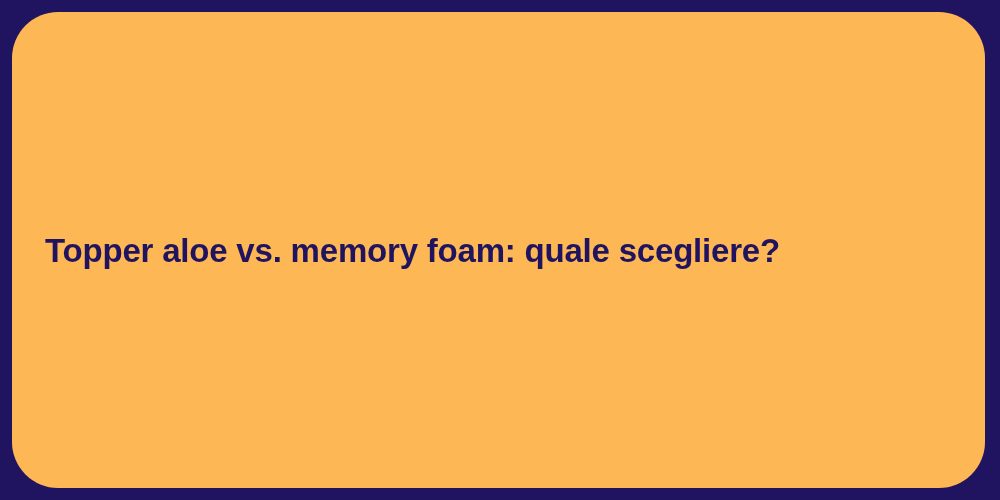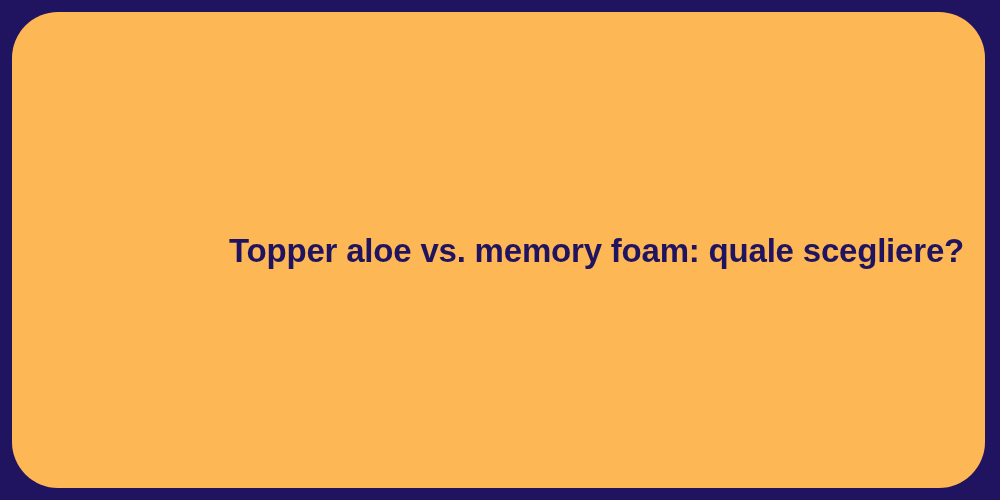--- a/index.html
+++ b/index.html
@@ -28,29 +28,29 @@
     width: 973px;
     height: 476px;
     background: #fdb754;
     border-radius: 46px;
     box-sizing: border-box;
     display: flex;
     align-items: center;
     justify-content: center;
   }
   .headline {
-    margin: 4px;
+    margin: 16px;
     padding: 0 17px;
     font-family: "Liberation Sans", sans-serif;
     font-size: 33px;
     font-weight: bold;
     line-height: 1.25;
     letter-spacing: -0.2px;
     color: #201460;
-    text-align: right;
+    text-align: left;
     width: 100%;
     box-sizing: border-box;
     
     transform: translateY(1px);
   }
 </style>
 </head>
 <body>
 
 <div class="banner">

